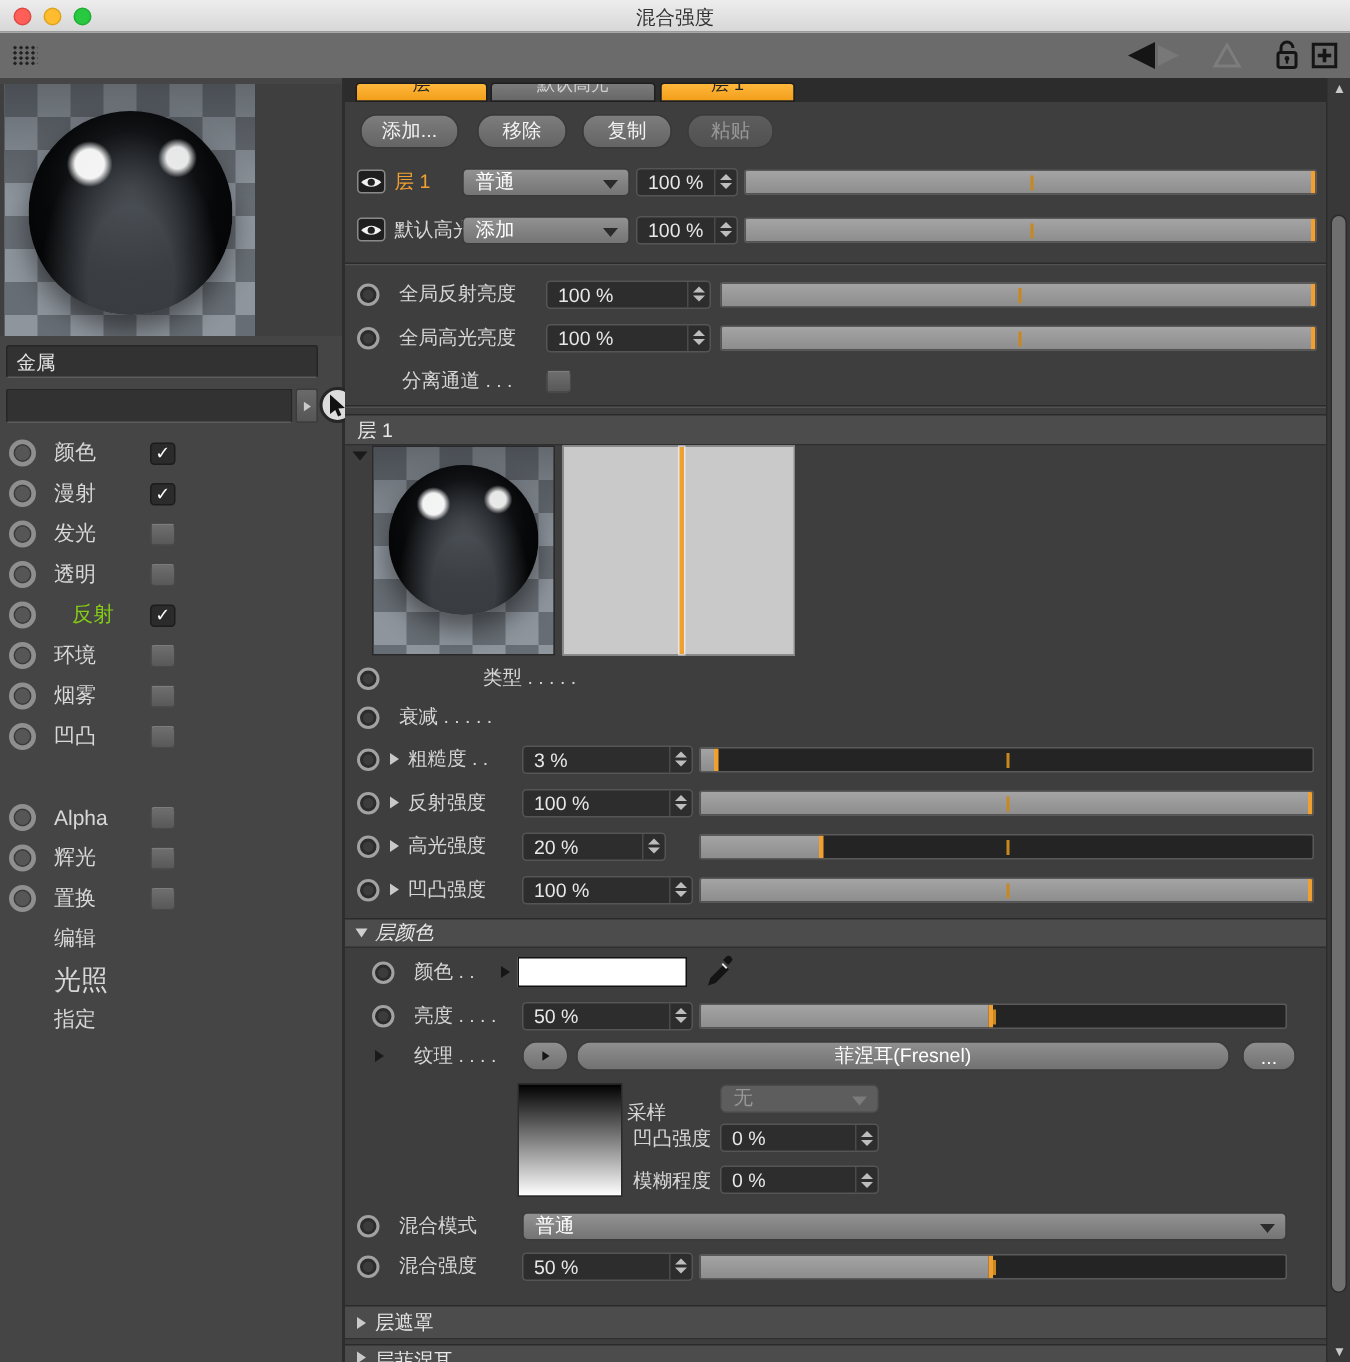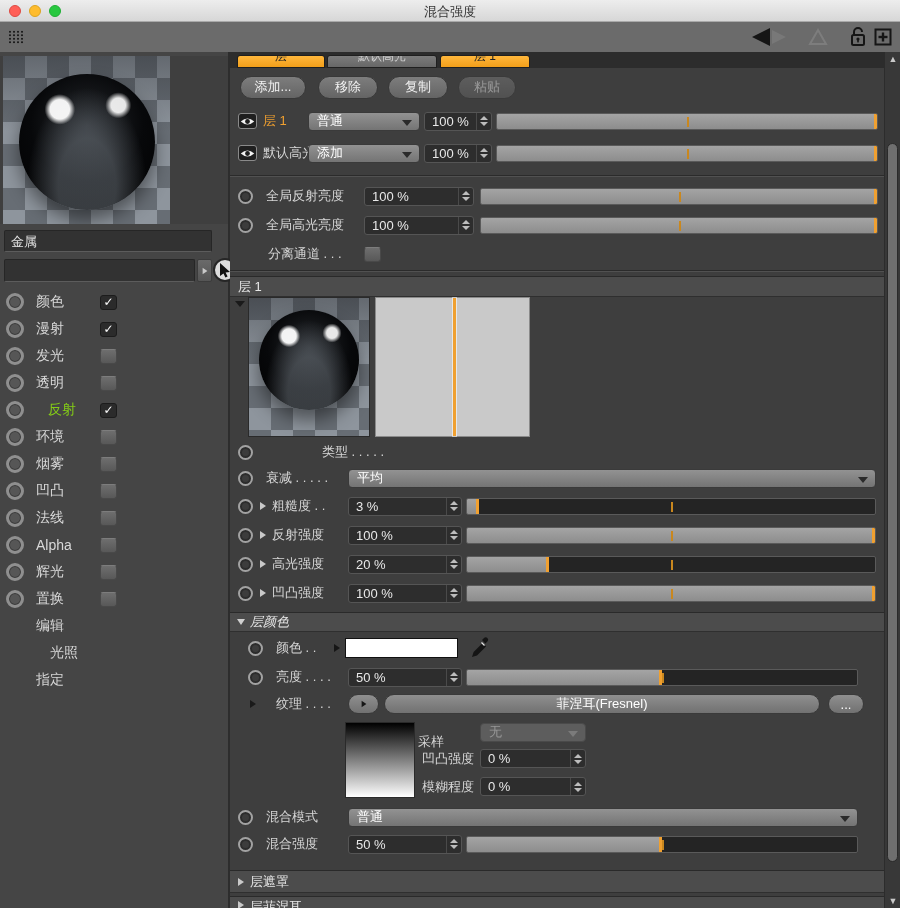--- a/index.html
+++ b/index.html
@@ -205,45 +205,40 @@
   <div class="chan-row" style="top:400px;">
     <span class="ring-lg"></span>
     <span class="chan-label">烟雾</span>
     <span class="cb off"></span>
   </div>
   <div class="chan-row" style="top:427px;">
     <span class="ring-lg"></span>
     <span class="chan-label">凹凸</span>
     <span class="cb off"></span>
   </div>
-  <div class="chan-row" style="top:454px;">
-    <span class="ring-lg"></span>
-    <span class="chan-label">法线</span>
-    <span class="cb off"></span>
-  </div>
   <div class="chan-row" style="top:481px;">
     <span class="ring-lg"></span>
     <span class="chan-label">Alpha</span>
     <span class="cb off"></span>
   </div>
   <div class="chan-row" style="top:508px;">
     <span class="ring-lg"></span>
     <span class="chan-label">辉光</span>
     <span class="cb off"></span>
   </div>
   <div class="chan-row" style="top:562px; padding-left:36px;">
     <span class="lbl" style="font-size:14px;">编辑</span>
   </div>
   <div class="chan-row" style="top:535px;">
     <span class="ring-lg"></span>
     <span class="chan-label">置换</span>
     <span class="cb off"></span>
   </div>
   <div class="chan-row" style="top:589px; padding-left:36px;">
-    <span class="lbl" style="font-size:14px;margin-left:14px;">光照</span>
+    <span class="lbl" style="font-size:18px;">光照</span>
   </div>
   <div class="chan-row" style="top:616px; padding-left:36px;">
     <span class="lbl" style="font-size:14px;">指定</span>
   </div>
 </div>
 
 <div id="right">
 
   <div id="tabstrip">
     <div class="tab active" style="left:7px; width:88px;">
@@ -369,24 +364,20 @@
     </div>
   </div>
 
   <div class="row" style="left:0; top:389px; width:654px;">
     <span class="ring" style="position:absolute; left:8px;"></span>
     <span class="lbl" style="position:absolute; left:52px;margin-left:40px;">类型 . . . . .</span>
   </div>
   <div class="row" style="left:0; top:415px; width:654px;">
     <span class="ring" style="position:absolute; left:8px;"></span>
     <span class="lbl" style="position:absolute; left:36px;">衰减 . . . . .</span>
-    <div class="dropdown" style="position:absolute; left:118px; width:528px;">
-      <span class="val">平均</span>
-      <span class="dd-arrow"></span>
-    </div>
   </div>
 
   <div class="row" style="left:0; top:443px; width:654px;">
     <span class="ring" style="position:absolute; left:8px;"></span>
     <span class="tri-r-l" style="position:absolute; left:30px;"></span>
     <span class="lbl" style="position:absolute; left:42px;">粗糙度 . .</span>
     <div class="spin" style="position:absolute; left:118px; width:114px;">
       <span class="val">3 %</span>
       <span class="arrows">
           <span class="arr-up"></span>
@@ -413,21 +404,21 @@
     <div class="slider" style="position:absolute; left:236px; width:410px;">
       <div class="fill" style="width: 100%;"></div>
         <div class="tick"></div>
     </div>
   </div>
 
   <div class="row" style="left:0; top:501px; width:654px;">
     <span class="ring" style="position:absolute; left:8px;"></span>
     <span class="tri-r-l" style="position:absolute; left:30px;"></span>
     <span class="lbl" style="position:absolute; left:42px;">高光强度</span>
-    <div class="spin" style="position:absolute; left:118px; width:114px;">
+    <div class="spin" style="position:absolute; left:118px; width:96px;">
       <span class="val">20 %</span>
       <span class="arrows">
           <span class="arr-up"></span>
           <span class="arr-dn"></span>
         </span>
     </div>
     <div class="slider" style="position:absolute; left:236px; width:410px;">
       <div class="fill" style="width: 20%;"></div>
         <div class="tick"></div>
     </div>

